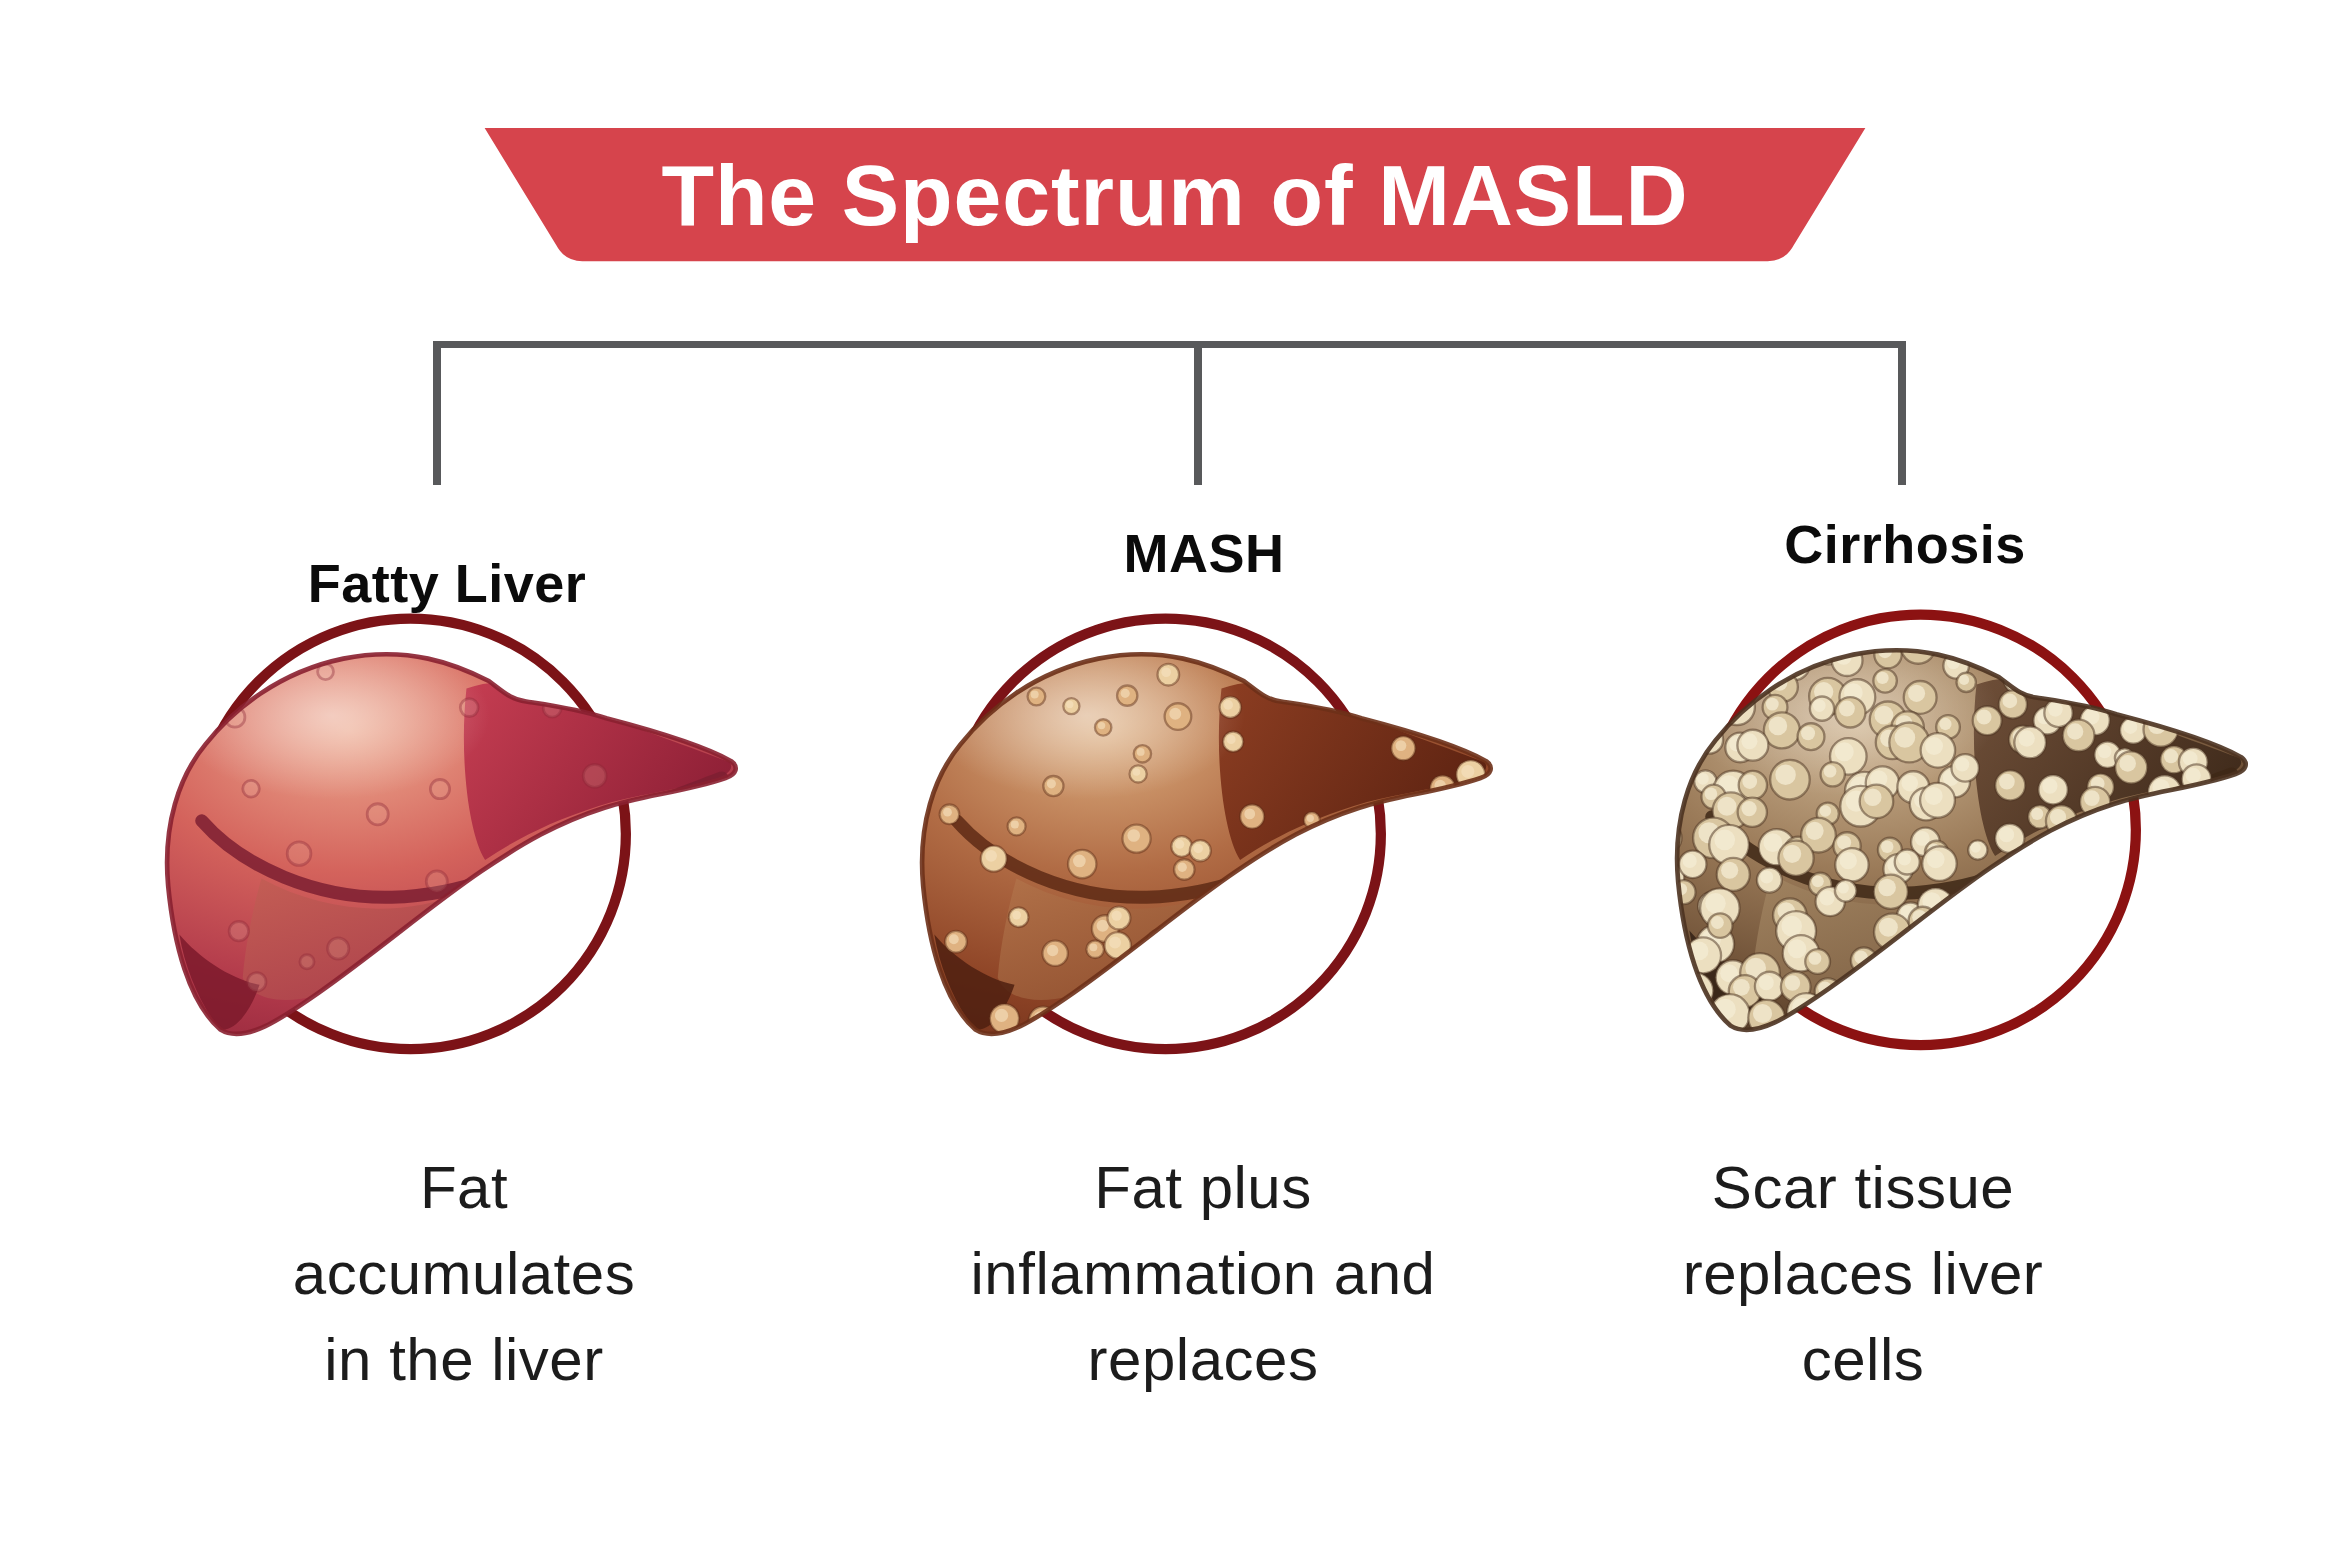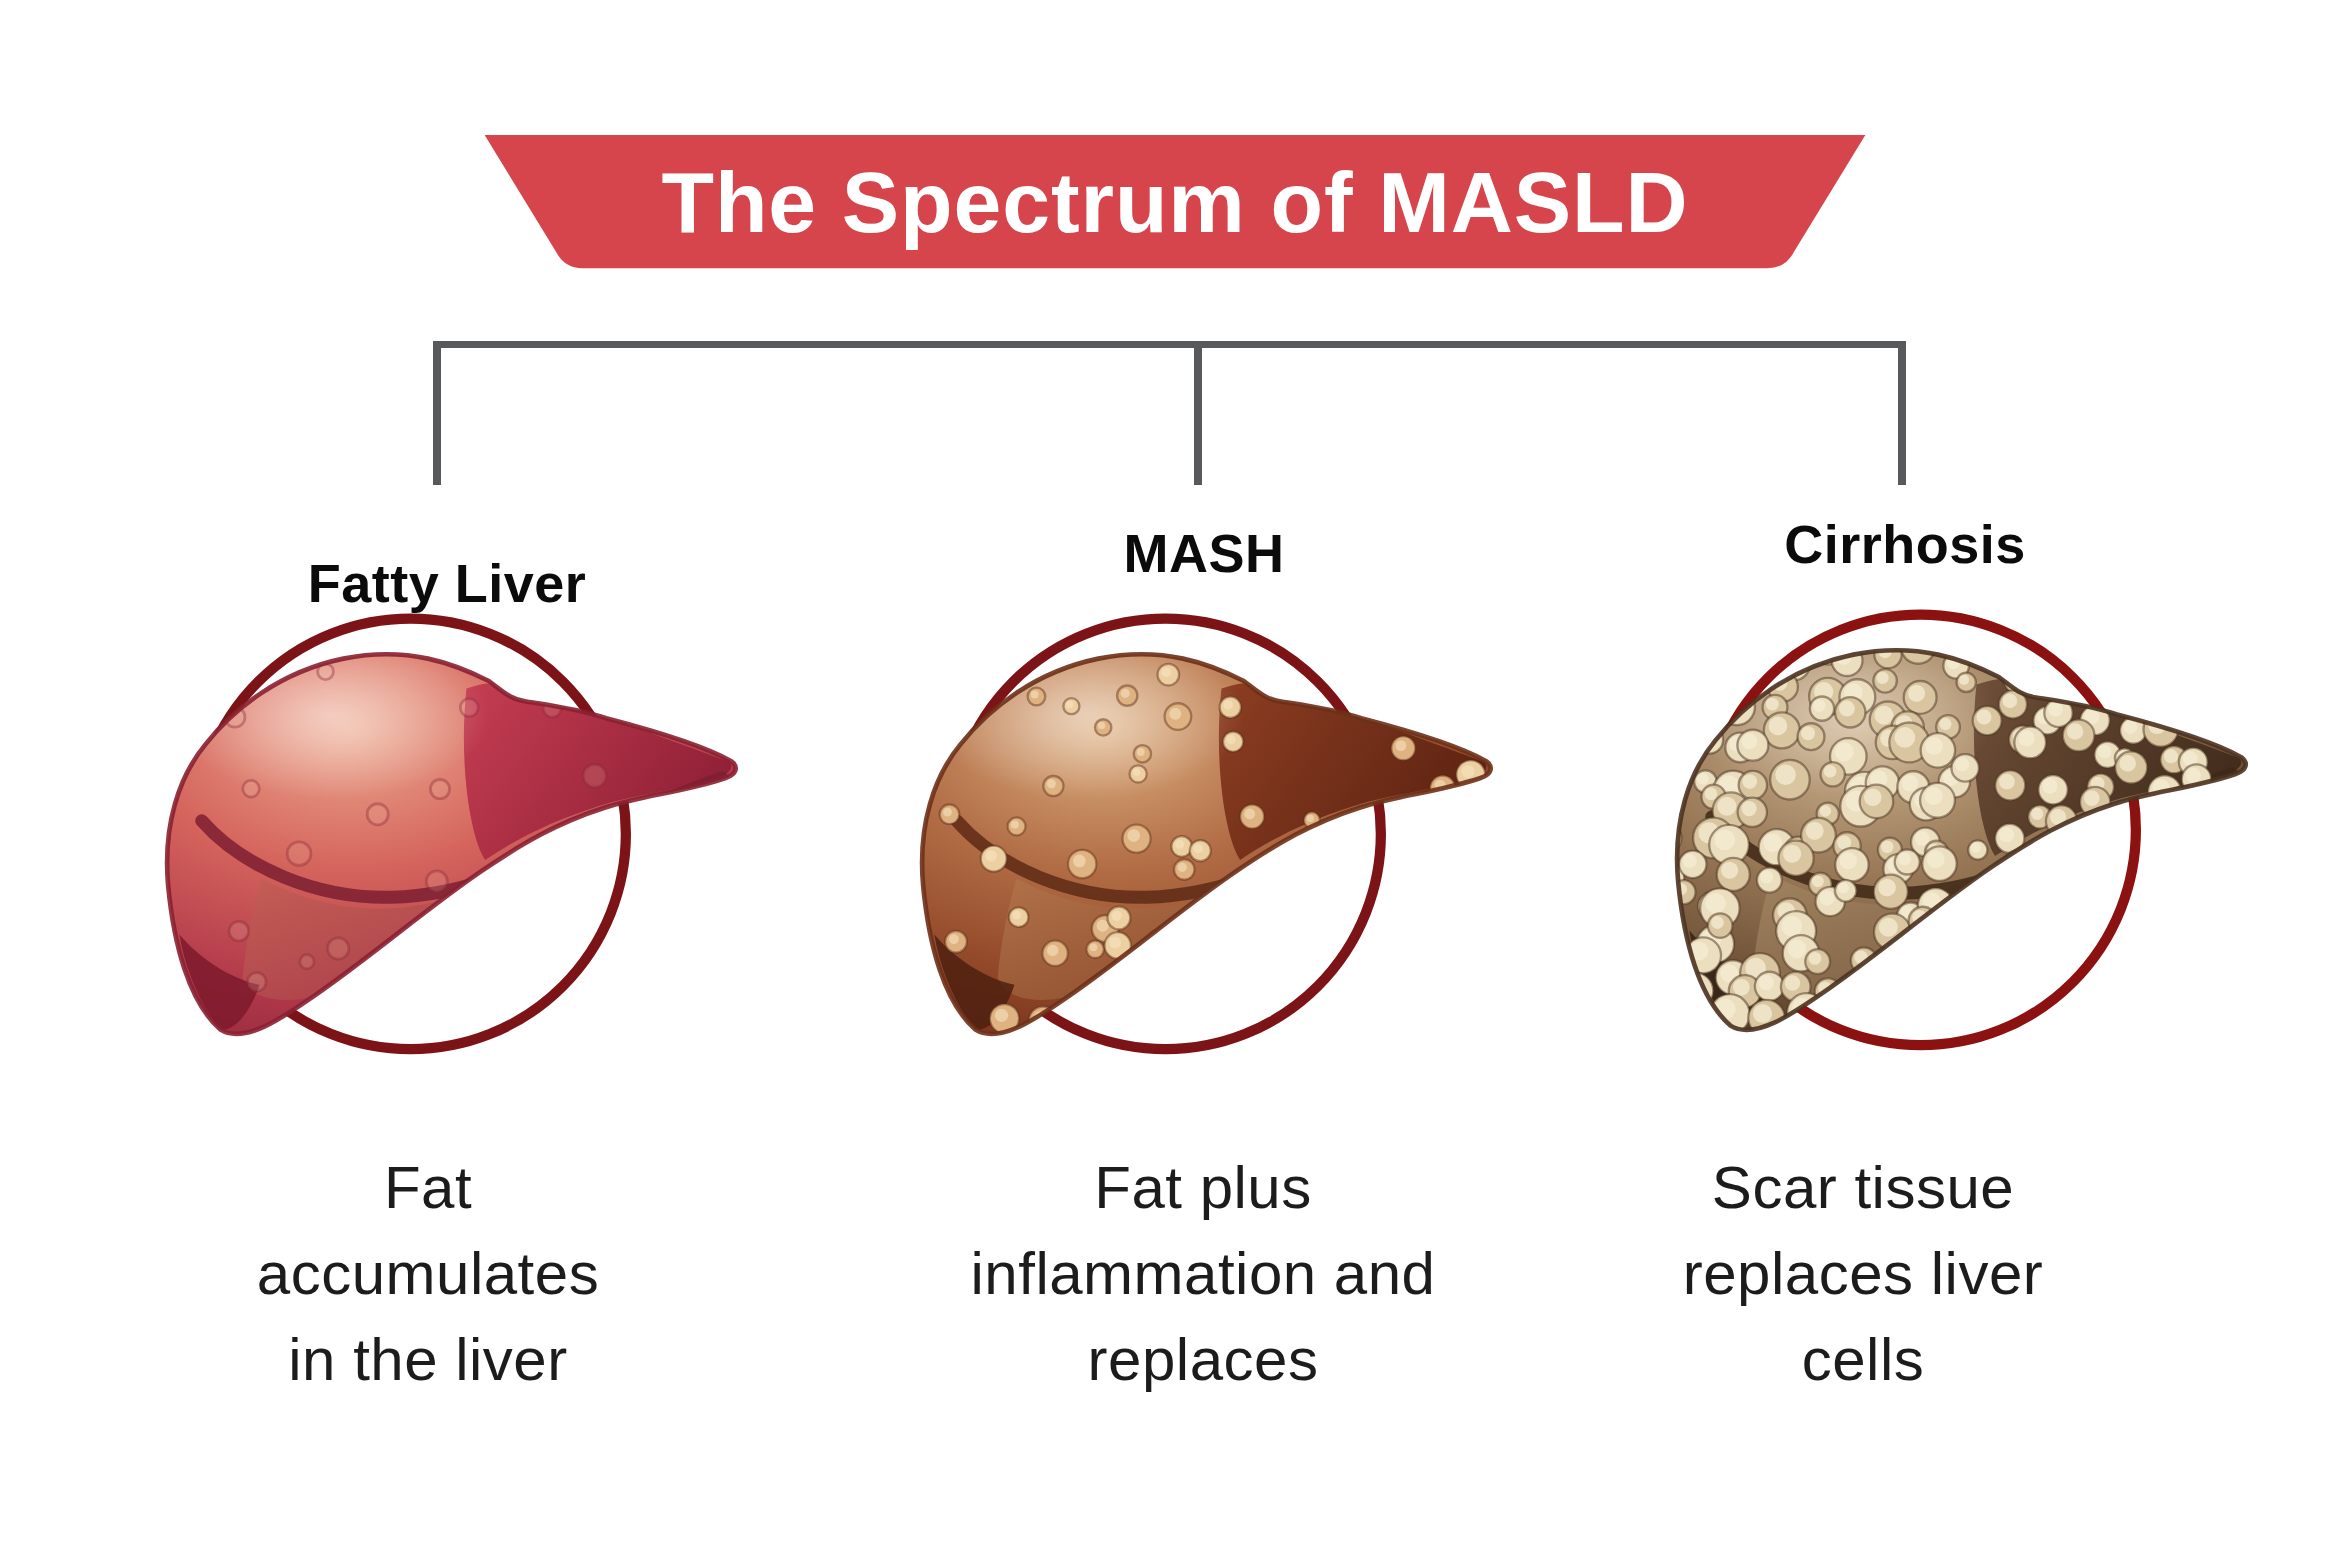--- a/index.html
+++ b/index.html
@@ -1,21 +1,21 @@
 <!DOCTYPE html>
 <html style="font-size:15px"><head>
 <meta charset="utf-8">
 <style>
   html,body{margin:0;padding:0;}
   body{
     width:2331px;height:1565px;position:relative;background:#ffffff;
     font-family:"Liberation Sans","DejaVu Sans",sans-serif;overflow:hidden;
   }
   
-  .banner{position:absolute;left:482px;top:135px;width:1386px;height:135px;}
+  .banner{position:absolute;left:482px;top:128px;width:1386px;height:135px;}
   .banner svg{position:absolute;left:0;top:0;}
   .banner h1{
     position:absolute;left:0;top:0;width:100%;height:135px;margin:0;
     display:flex;align-items:center;justify-content:center;
     font-size:86px;font-weight:bold;letter-spacing:0.9px;color:#ffffff;
   }
   
   .bracket div{position:absolute;background:#58595b;}
   .h-line{left:433px;top:341px;width:1473px;height:6.5px;}
   .v-line{width:7.5px;top:341px;height:144px;}
@@ -31,21 +31,21 @@
   .figure{position:absolute;width:653px;height:522px;}
   .stage1 .figure{left:112px;top:571px;}
   .stage2 .figure{left:867px;top:571px;}
   .stage3 .figure{left:1622px;top:567px;}
   .figure svg{width:653px;height:522px;display:block;overflow:visible;}
   .caption{
     position:absolute;margin:0;width:634px;transform:translateX(-50%);
     font-size:60px;line-height:86px;color:#1c1c1c;text-align:center;white-space:pre-line;
     letter-spacing:0.5px;
   }
-  .stage1 .caption{left:428px;top:1145px;}
+  .stage1 .caption{left:464px;top:1145px;}
   .stage2 .caption{left:1203px;top:1145px;}
   .stage3 .caption{left:1863px;top:1145px;}
 </style>
 </head>
 <body>
 
 <header class="banner">
   <svg width="1386" height="135" viewBox="0 0 1487 145">
     <path id="banner-shape" d="M2,0 H1485 L1408,126 Q1399,143 1380,143 H107 Q88,143 79,126 Z" fill="#d6444c"></path>
   </svg>

